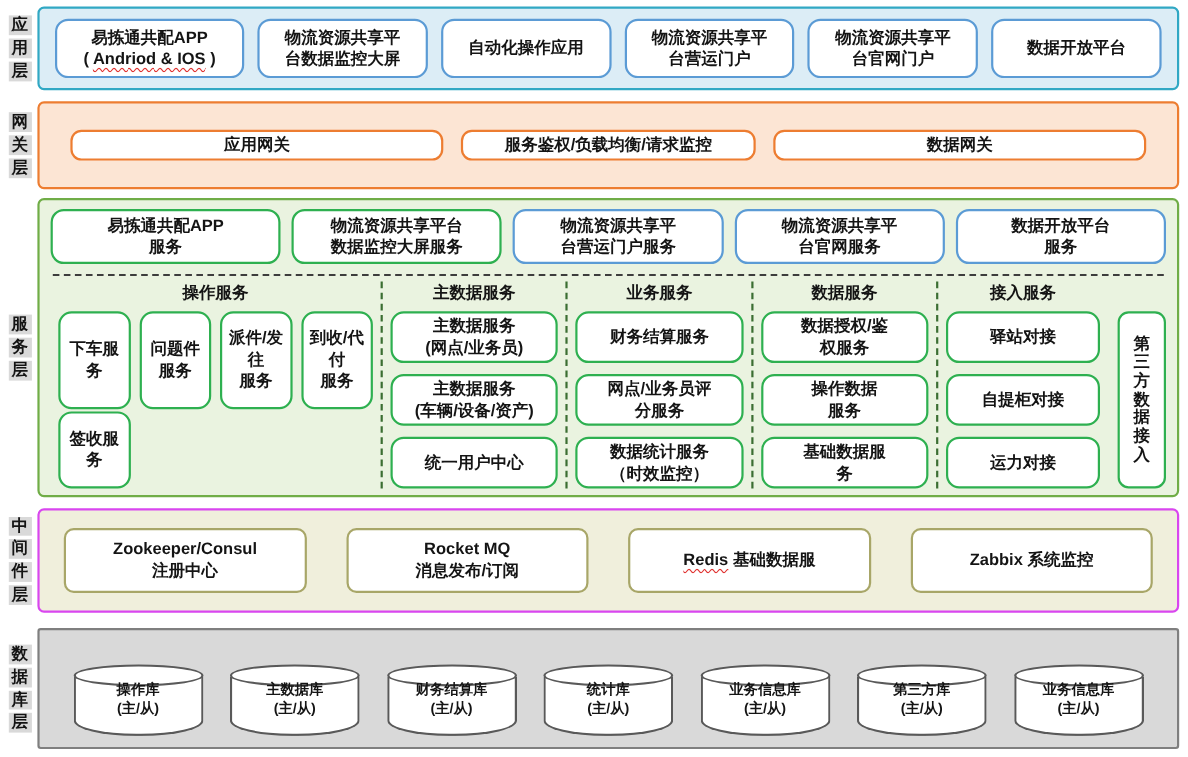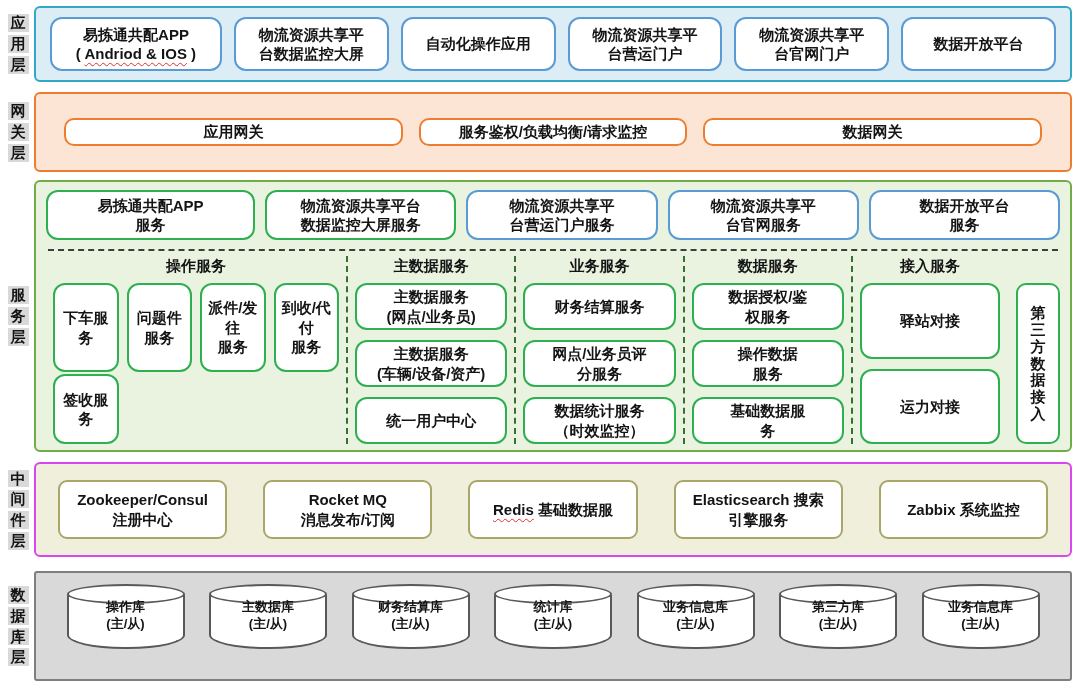--- a/index.html
+++ b/index.html
@@ -20,21 +20,21 @@
   .vchars span { background:#d9d9d9; padding:1px 3px; }
   .vtext span { background:transparent; padding:0; }
 
   .layer { flex:1; box-sizing:border-box; border-radius:6px; }
 
   .app-layer { border:2px solid #31a8c4; background:#dcedf6; display:flex; gap:12px; padding:9px 14px; }
   .gw-layer  { border:2px solid #ed7d31; background:#fce5d4; display:flex; gap:16px; padding:24px 28px; }
   .svc-layer { border:2px solid #70ad47; background:#eaf3e0; padding:8px 10px; display:flex; flex-direction:column; }
   .mw-layer  { border:2px solid #d946ef; background:#f0efdc; display:flex; gap:36px; padding:16px 22px; }
   .db-layer  { border:2px solid #7f7f7f; background:#d9d9d9; border-radius:3px;
-               display:flex; justify-content:space-evenly; align-items:flex-start; padding:10px 6px; }
+               display:flex; justify-content:space-evenly; align-items:flex-end; padding:10px 6px; }
 
   .bx { background:#ffffff; border:2px solid #5b9bd5; border-radius:12px; box-sizing:border-box;
         display:flex; flex-direction:column; align-items:center; justify-content:center;
         text-align:center; font-weight:bold; font-size:15px; line-height:1.3;
         white-space:pre-line; flex:1; padding:2px 4px; }
   .b-green { border-color:#2eb050; }
   .b-blue  { border-color:#5b9bd5; }
   .b-orange{ border-color:#ed7d31; border-radius:10px; }
   .b-olive { border-color:#a8a668; border-radius:9px; }
   .gw-wide { flex:1.28; }
@@ -170,20 +170,21 @@
           <div class="bx gbx">操作数据
 服务</div>
           <div class="bx gbx">基础数据服
 务</div>
         </div>
       </div>
       <div class="svc-col" style="flex:0.92">
         <div class="svc-head">接入服务</div>
         <div class="col-items">
           <div class="bx gbx">驿站对接</div>
+          <div class="bx gbx">自提柜对接</div>
           <div class="bx gbx">运力对接</div>
         </div>
       </div>
       <div class="side-box">
         <div class="vchars vtext">
             <span>第</span>
             <span>三</span>
             <span>方</span>
             <span>数</span>
             <span>据</span>
@@ -205,22 +206,20 @@
       </div>
   </div>
   <div class="layer mw-layer">
     <div class="bx b-olive">Zookeeper/Consul
 注册中心</div>
     <div class="bx b-olive">Rocket MQ
 消息发布/订阅</div>
     <div class="bx b-olive">
       <span><span class="wavy">Redis</span><span> 基础数据服</span></span>
     </div>
-    <div class="bx b-olive">Elasticsearch 搜索
-引擎服务</div>
     <div class="bx b-olive">Zabbix 系统监控</div>
   </div>
 </div>
 
 <div class="row row-db">
   <div class="label-cell">
     <div class="vchars">
         <span>数</span>
         <span>据</span>
         <span>库</span>

